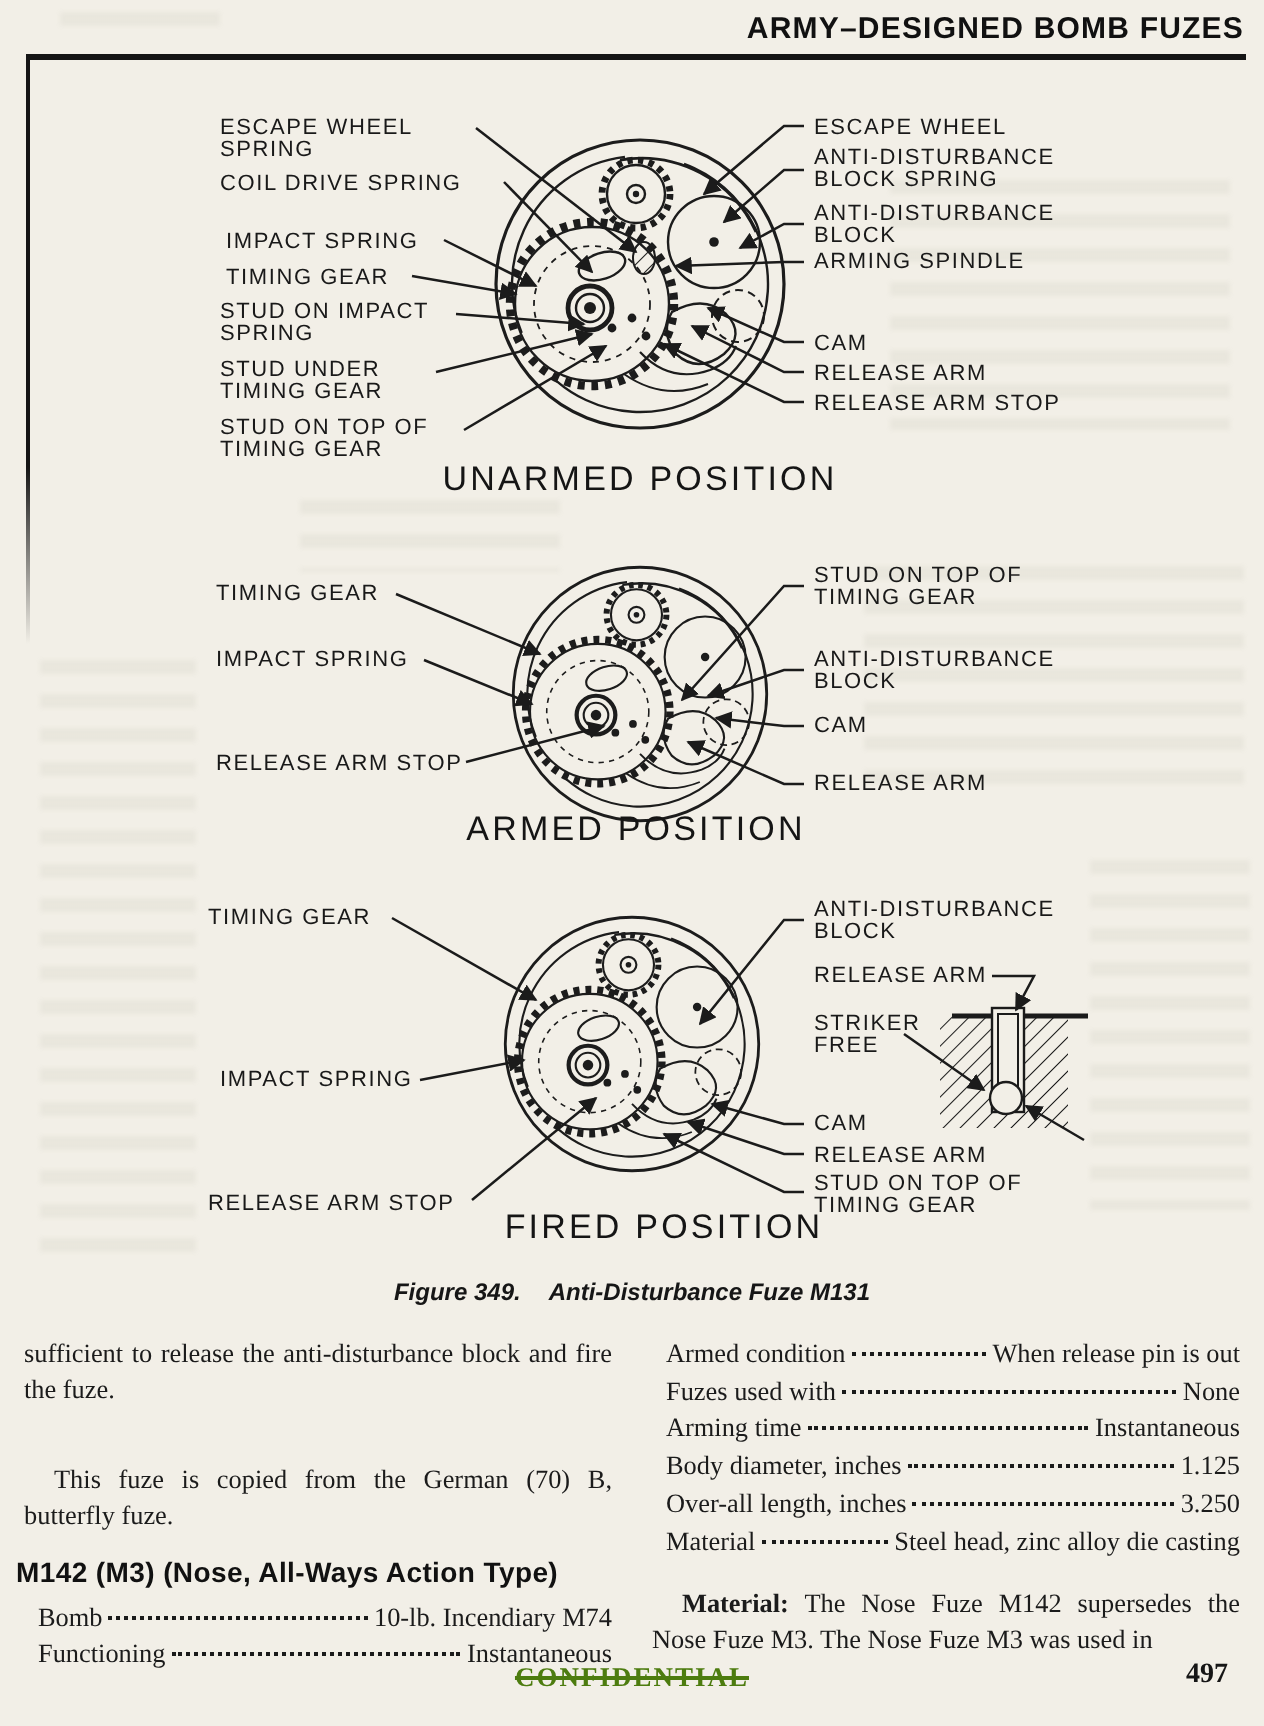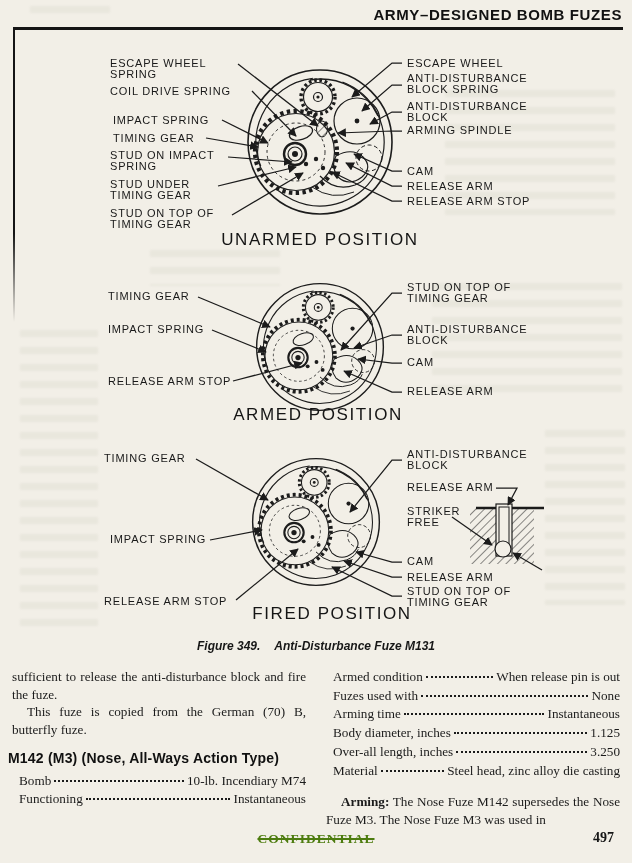--- a/index.html
+++ b/index.html
@@ -43,21 +43,21 @@
   .fig-caption{
     position:absolute;top:639px;left:0;width:100%;text-align:center;
     font-family:"Liberation Sans", sans-serif;font-style:italic;font-weight:bold;
     font-size:12px;color:#161616;
   }
   .fig-caption .num{margin-right:14px;}
   
   .cols{position:absolute;top:668px;left:12px;width:608px;display:flex;gap:20px;}
   .col{flex:1;font-size:13.2px;line-height:1.34;}
   .col p{margin:0;text-align:justify;}
-  .col p.ind{text-indent:15px;}
+  .col p.ind{text-indent:15px;margin-top:28px;}
   .m142-heading{
     font-family:"Liberation Sans", sans-serif;font-weight:bold;font-size:14px;
     margin:10px 0 4px -4px;letter-spacing:.2px;white-space:nowrap;color:#111;
   }
   .spec{display:flex;align-items:baseline;padding-left:7px;line-height:1.42;}
   .spec .lblt{white-space:nowrap;}
   .spec .dots{flex:1;border-bottom:2px dotted #1b1b1b;margin:0 3px;transform:translateY(-3px);min-width:12px;}
   .spec .val{white-space:nowrap;}
   .spec-cont{text-align:right;padding-right:34px;line-height:1.42;}
   .general{margin-top:13px !important;}
@@ -268,20 +268,20 @@
       <span class="lblt">Over-all length, inches</span>
       <span class="dots"></span>
       <span class="val">3.250</span>
     </div>
     <div class="spec">
       <span class="lblt">Material</span>
       <span class="dots"></span>
       <span class="val">Steel head, zinc alloy die casting</span>
     </div>
     <p class="ind general">
-      <b>Arming:</b>
+      <b>Material:</b>
       <span>The Nose Fuze M142 supersedes the Nose Fuze M3. The Nose Fuze M3 was used in</span>
     </p>
   </div>
 </div>
 
 <div class="footer-classification">CONFIDENTIAL</div>
 <div class="page-number">497</div>
 
 </body></html>

